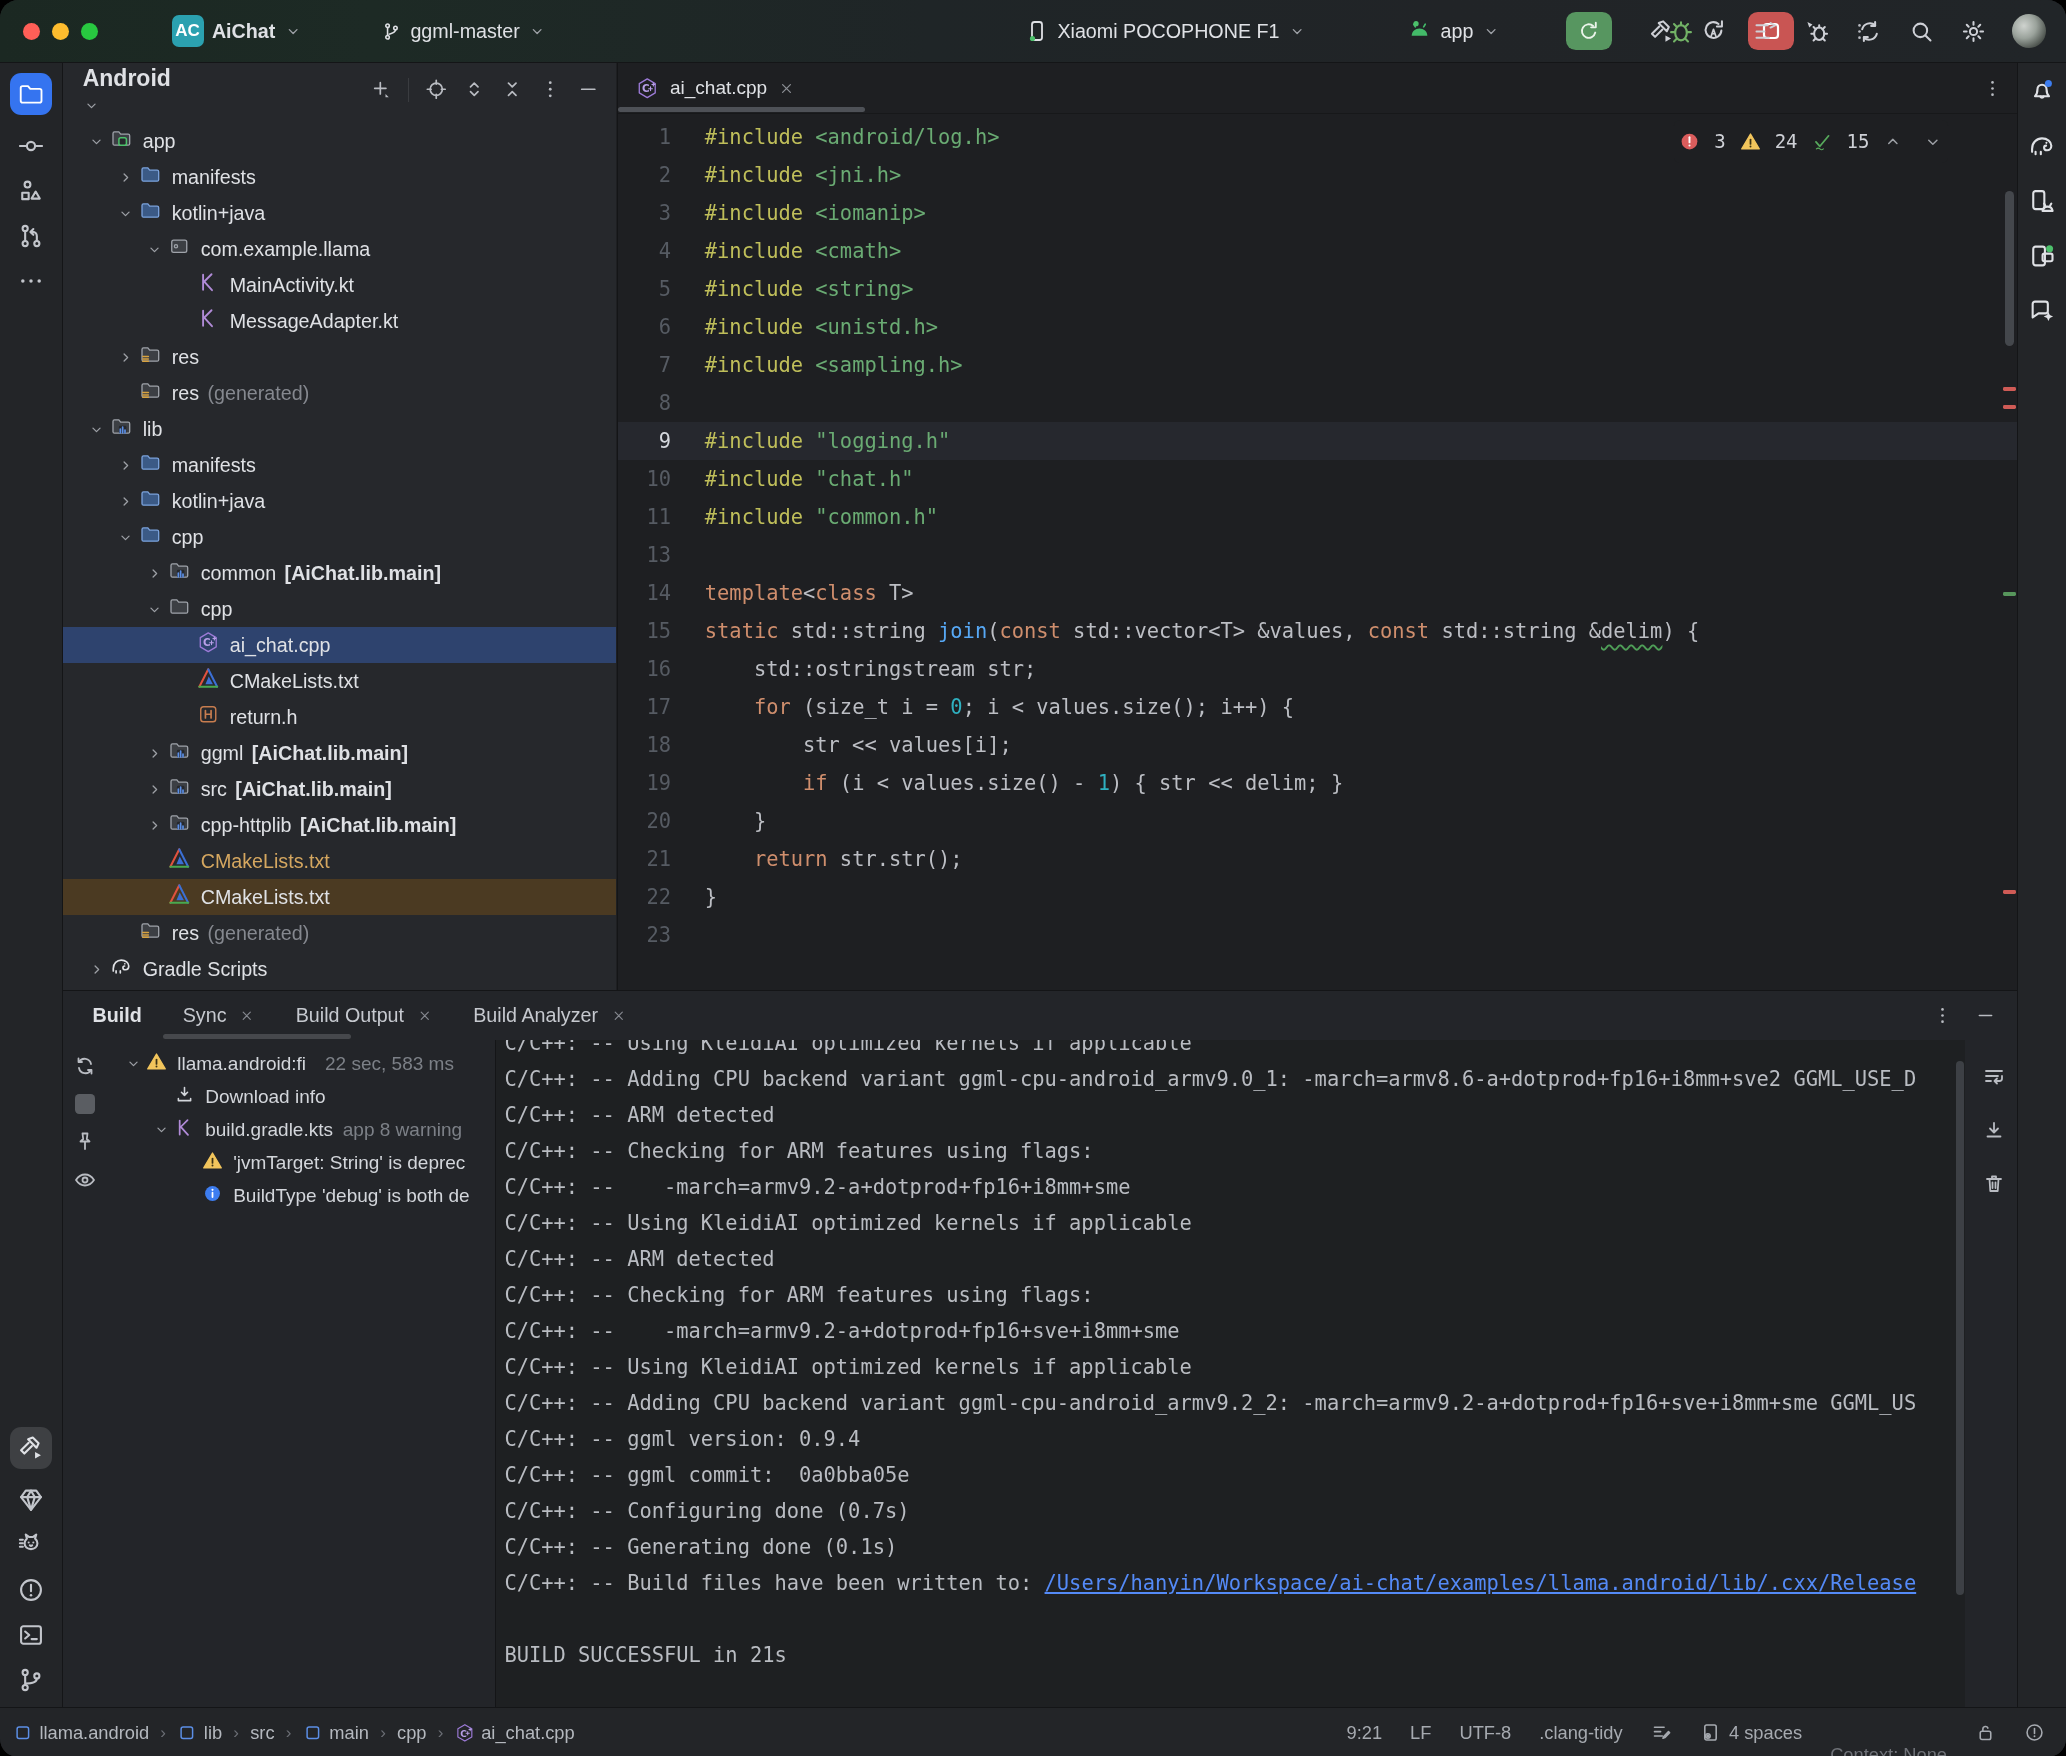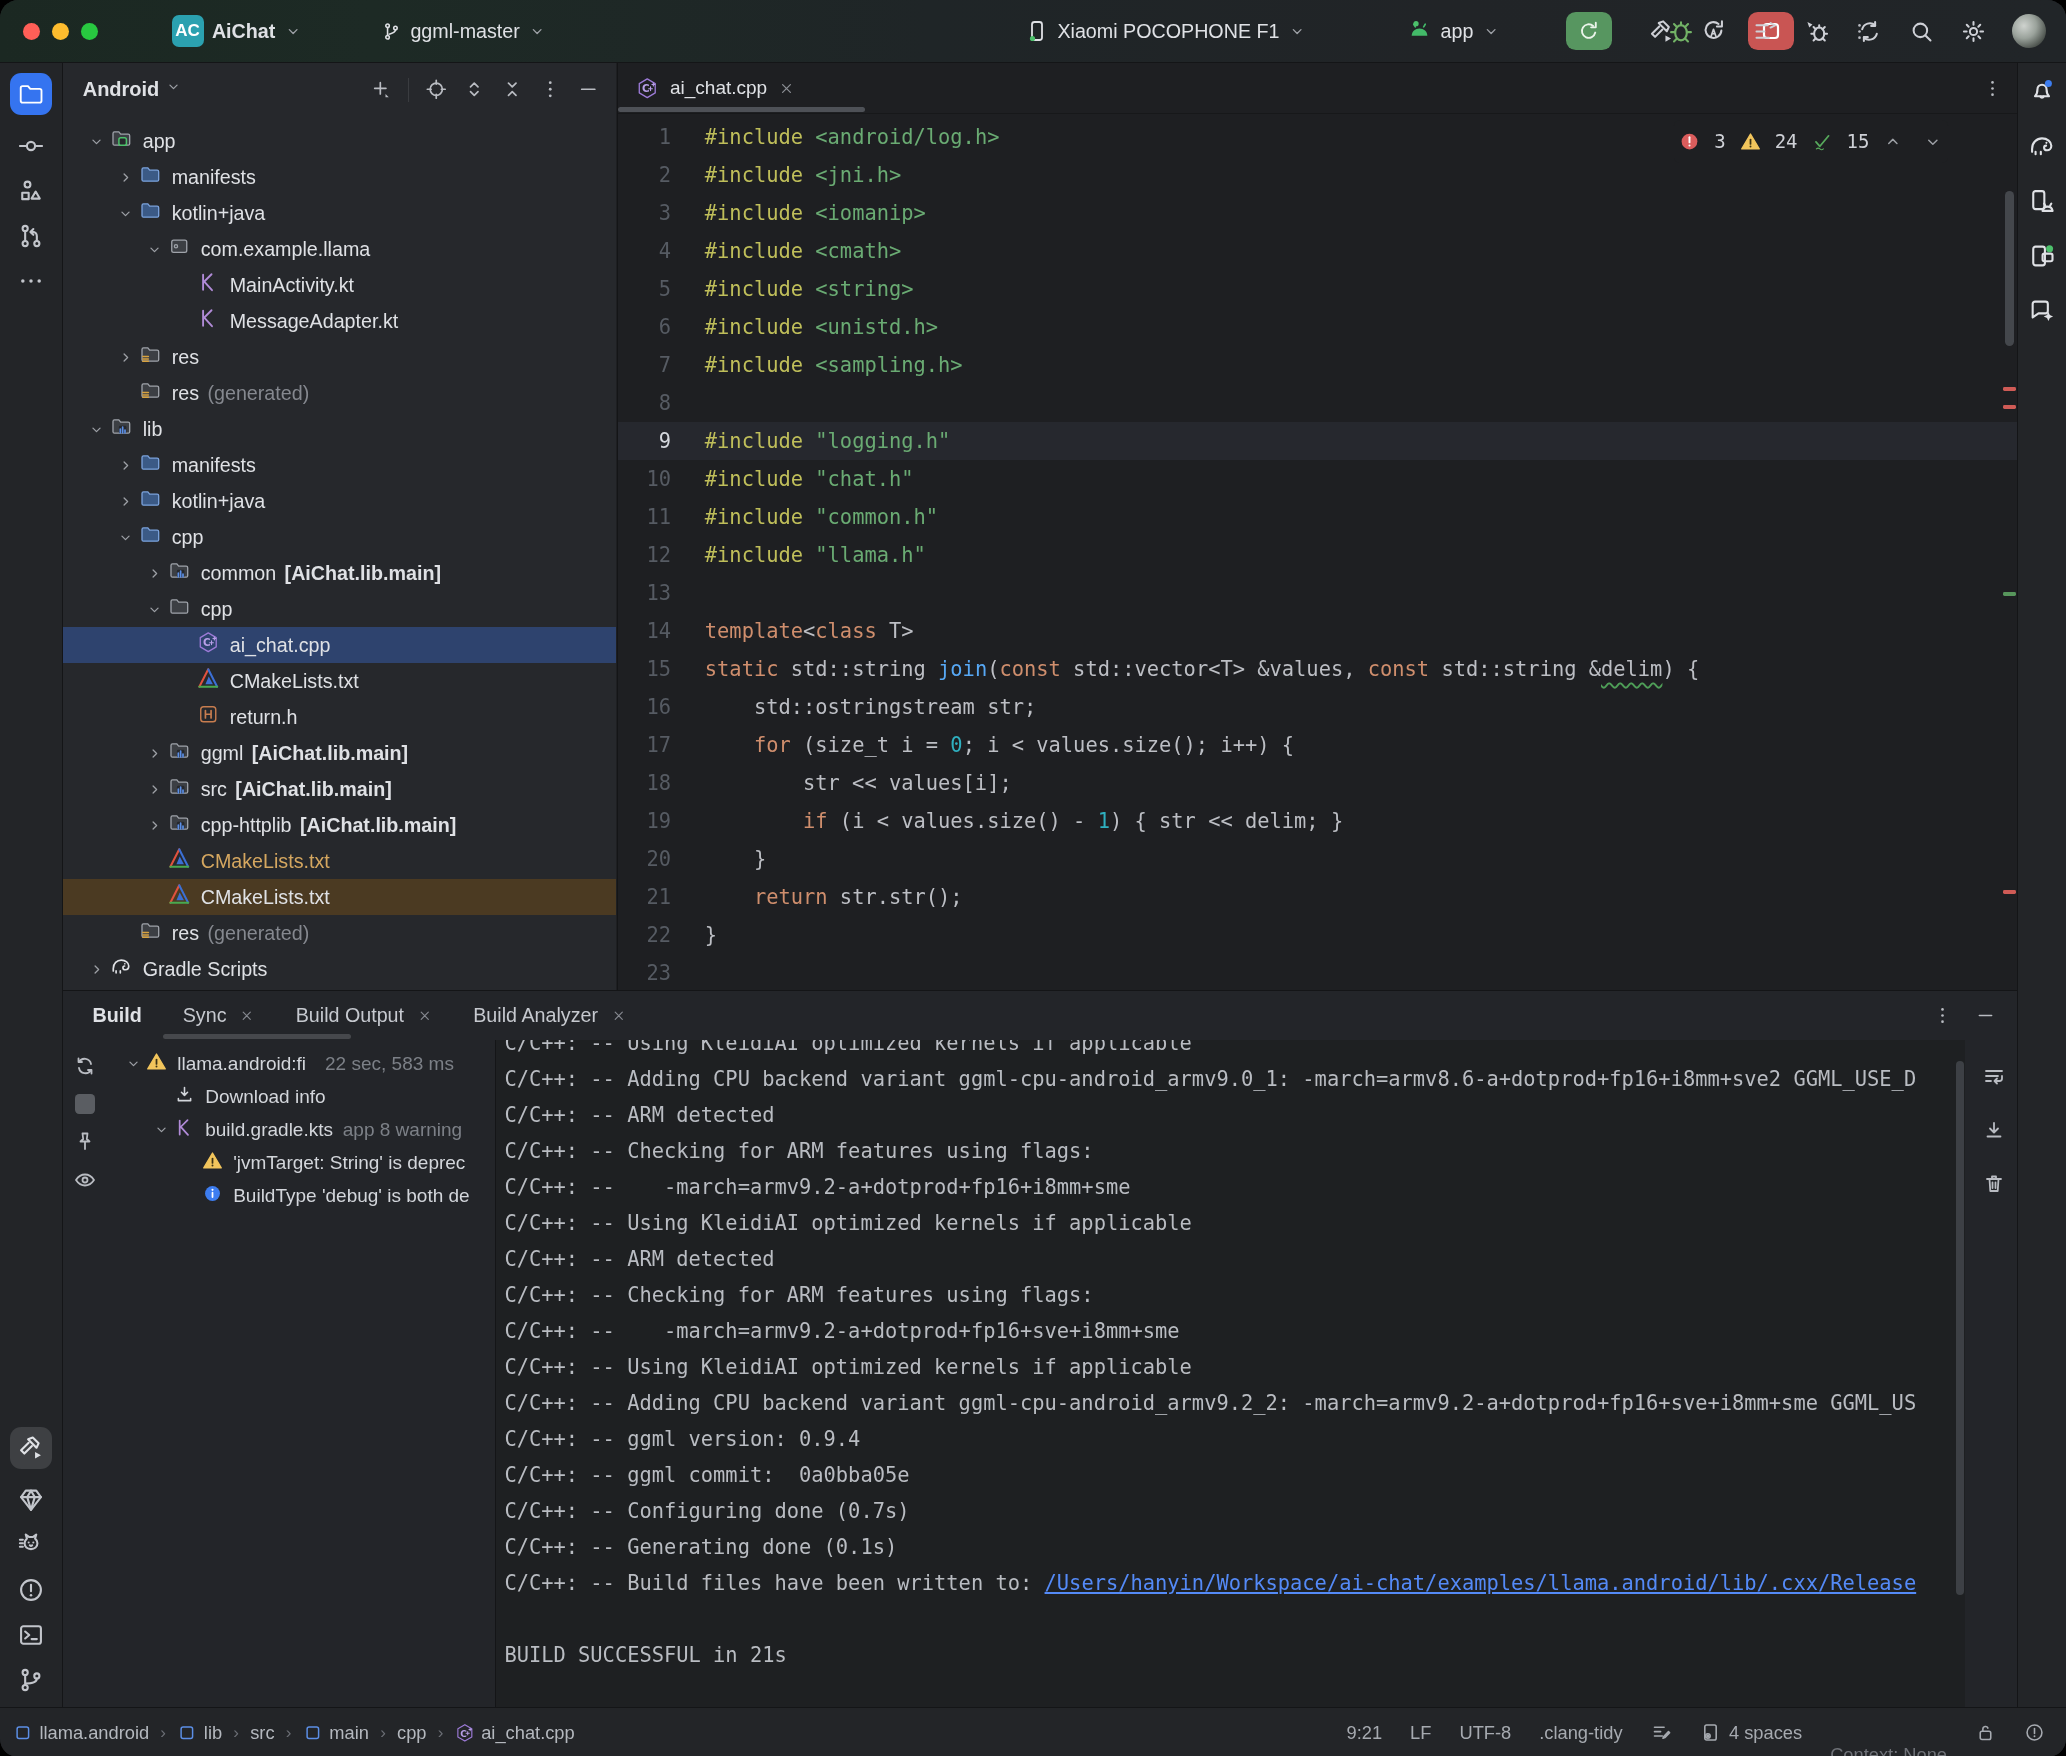--- a/index.html
+++ b/index.html
@@ -42,21 +42,21 @@
          display:flex;flex-direction:column;align-items:center;}
   .strip-left{left:0;border-right:0.7px solid #141517;justify-content:space-between;padding:9.8px 0 12.7px;}
   .strip-right{right:0;width:49px;border-left:0.7px solid #141517;padding-top:14px;gap:27px;}
   .stack{display:flex;flex-direction:column;align-items:center;gap:17px;color:#c2c5cb;}
   .tool-active-blue{width:42px;height:42px;border-radius:11.2px;background:#3574f0;color:#fff;}
   .tool-active-grey{width:42px;height:42px;border-radius:11.2px;background:#3e4043;color:#dfe1e5;}
 
   
   .project-panel{position:absolute;left:63px;top:63px;width:553px;height:927px;background:#26282c;}
   .panel-header{height:53px;display:flex;align-items:center;padding:0 17px 0 19.7px;}
-  .panel-title{font-size:20px;font-weight:700;display:flex;align-items:flex-start;gap:5.6px;}
+  .panel-title{font-size:23px;font-weight:700;display:flex;align-items:flex-start;gap:5.6px;flex-direction:column;}
   .panel-tools{margin-left:auto;display:flex;align-items:center;gap:15.5px;color:#b9bcc2;}
   .vdiv{width:0.7px;height:24px;background:#3a3c40;}
   .tree{position:absolute;top:60px;left:0;right:0;bottom:0;overflow:hidden;}
   .trow{height:36px;display:flex;align-items:center;font-size:19.7px;white-space:nowrap;}
   .trow .chev{width:25px;display:inline-flex;justify-content:center;color:#9da0a6;flex:none;}
   .trow .ticon{margin:0 9.8px 0 1.4px;}
   .trow.selected{background:#2e436e;}
   .trow.highlight{background:#4b3a22;}
   .tlabel{color:#dfe1e5;}
   .tlabel.modified{color:#d5a760;}
@@ -838,21 +838,20 @@
           <div class="cline"><span class="lnum">2</span><span class="ltext"><span class="cd-d">#include</span><span class="cd-t"> </span><span class="cd-s">&lt;jni.h&gt;</span></span></div>
           <div class="cline"><span class="lnum">3</span><span class="ltext"><span class="cd-d">#include</span><span class="cd-t"> </span><span class="cd-s">&lt;iomanip&gt;</span></span></div>
           <div class="cline"><span class="lnum">4</span><span class="ltext"><span class="cd-d">#include</span><span class="cd-t"> </span><span class="cd-s">&lt;cmath&gt;</span></span></div>
           <div class="cline"><span class="lnum">5</span><span class="ltext"><span class="cd-d">#include</span><span class="cd-t"> </span><span class="cd-s">&lt;string&gt;</span></span></div>
           <div class="cline"><span class="lnum">6</span><span class="ltext"><span class="cd-d">#include</span><span class="cd-t"> </span><span class="cd-s">&lt;unistd.h&gt;</span></span></div>
           <div class="cline"><span class="lnum">7</span><span class="ltext"><span class="cd-d">#include</span><span class="cd-t"> </span><span class="cd-s">&lt;sampling.h&gt;</span></span></div>
           <div class="cline"><span class="lnum">8</span><span class="ltext"></span></div>
           <div class="cline current"><span class="lnum">9</span><span class="ltext"><span class="cd-d">#include</span><span class="cd-t"> </span><span class="cd-s">"logging.h"</span></span></div>
           <div class="cline"><span class="lnum">10</span><span class="ltext"><span class="cd-d">#include</span><span class="cd-t"> </span><span class="cd-s">"chat.h"</span></span></div>
           <div class="cline"><span class="lnum">11</span><span class="ltext"><span class="cd-d">#include</span><span class="cd-t"> </span><span class="cd-s">"common.h"</span></span></div>
-          <div class="cline"><span class="lnum">12</span><span class="ltext"><span class="cd-d">#include</span><span class="cd-t"> </span><span class="cd-s">"llama.h"</span></span></div>
           <div class="cline"><span class="lnum">13</span><span class="ltext"></span></div>
           <div class="cline"><span class="lnum">14</span><span class="ltext"><span class="cd-k">template</span><span class="cd-t">&lt;</span><span class="cd-k">class</span><span class="cd-t"> T&gt;</span></span></div>
           <div class="cline"><span class="lnum">15</span><span class="ltext"><span class="cd-k">static</span><span class="cd-t"> std::string </span><span class="cd-f">join</span><span class="cd-t">(</span><span class="cd-k">const</span><span class="cd-t"> std::vector&lt;T&gt; &amp;values, </span><span class="cd-k">const</span><span class="cd-t"> std::string &amp;</span><span class="cd-u">delim</span><span class="cd-t">) {</span></span></div>
           <div class="cline"><span class="lnum">16</span><span class="ltext"><span class="cd-t">    std::ostringstream str;</span></span></div>
           <div class="cline"><span class="lnum">17</span><span class="ltext"><span class="cd-t">    </span><span class="cd-k">for</span><span class="cd-t"> (size_t i = </span><span class="cd-n">0</span><span class="cd-t">; i &lt; values.size(); i++) {</span></span></div>
           <div class="cline"><span class="lnum">18</span><span class="ltext"><span class="cd-t">        str &lt;&lt; values[i];</span></span></div>
           <div class="cline"><span class="lnum">19</span><span class="ltext"><span class="cd-t">        </span><span class="cd-k">if</span><span class="cd-t"> (i &lt; values.size() - </span><span class="cd-n">1</span><span class="cd-t">) { str &lt;&lt; delim; }</span></span></div>
           <div class="cline"><span class="lnum">20</span><span class="ltext"><span class="cd-t">    }</span></span></div>
           <div class="cline"><span class="lnum">21</span><span class="ltext"><span class="cd-t">    </span><span class="cd-k">return</span><span class="cd-t"> str.str();</span></span></div>
           <div class="cline"><span class="lnum">22</span><span class="ltext"><span class="cd-t">}</span></span></div>

